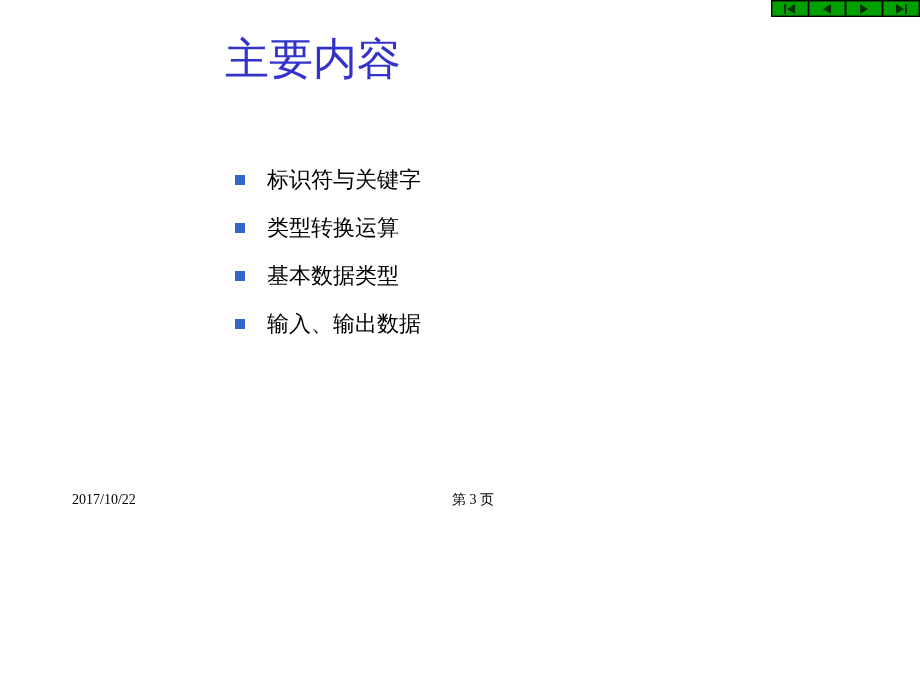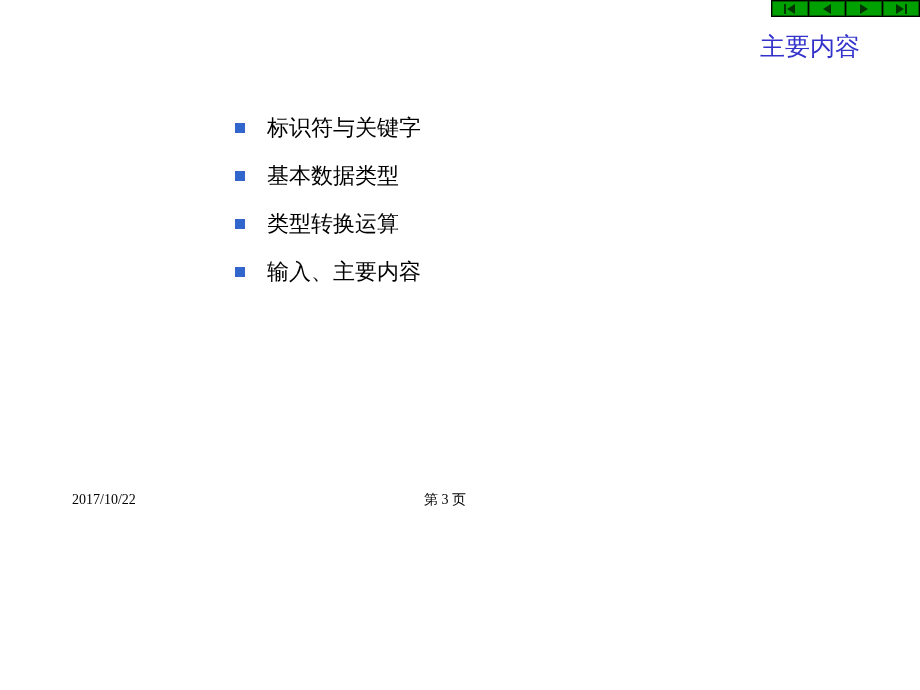--- a/index.html
+++ b/index.html
@@ -38,26 +38,25 @@
       width: 12px;
       height: 10px;
     }
     .slide-content {
       position: absolute;
       top: 30px;
       left: 225px;
       right: 60px;
     }
     .title {
-      font-size: 25px;
+      font-size: 44px;
       color: #3333cc;
       font-weight: normal;
-      margin-bottom: 50px;
+      margin-bottom: 76px;
       font-family: "SimSun", serif;
-      text-align: right;
     }
     .bullet-list {
       list-style: none;
       padding-left: 10px;
     }
     .bullet-item {
       display: flex;
       align-items: center;
       margin-bottom: 18px;
     }
@@ -83,21 +82,21 @@
       font-size: 14px;
       color: #000;
       font-family: "Times New Roman", "SimSun", serif;
     }
     .footer-date {
       position: absolute;
       left: 72px;
     }
     .footer-page {
       position: absolute;
-      left: 424px;
+      left: 452px;
     }
   </style>
 </head>
 <body>
 
 <div class="nav-bar">
   <div class="nav-btn">
     <svg viewBox="0 0 12 10">
       <rect x="0" y="0" width="2" height="10" fill="#003300"></rect>
       <polygon points="11,0 3,5 11,10" fill="#003300"></polygon>
@@ -123,29 +122,29 @@
 
 <div class="slide-content">
   <h1 class="title">主要内容</h1>
   <ul class="bullet-list">
     <li class="bullet-item">
       <span class="bullet-marker"></span>
       <span class="bullet-text">标识符与关键字</span>
     </li>
     <li class="bullet-item">
       <span class="bullet-marker"></span>
+      <span class="bullet-text">类型转换运算</span>
+    </li>
+    <li class="bullet-item">
+      <span class="bullet-marker"></span>
       <span class="bullet-text">基本数据类型</span>
     </li>
     <li class="bullet-item">
       <span class="bullet-marker"></span>
-      <span class="bullet-text">类型转换运算</span>
-    </li>
-    <li class="bullet-item">
-      <span class="bullet-marker"></span>
-      <span class="bullet-text">输入、主要内容</span>
+      <span class="bullet-text">输入、输出数据</span>
     </li>
   </ul>
 </div>
 
 <div class="footer">
   <span class="footer-date">2017/10/22</span>
   <span class="footer-page">第 3 页</span>
 </div>
 
 </body></html>

